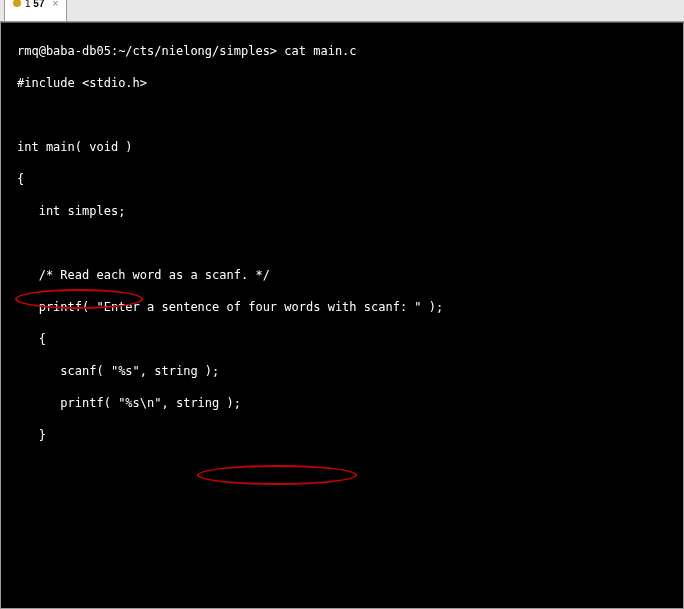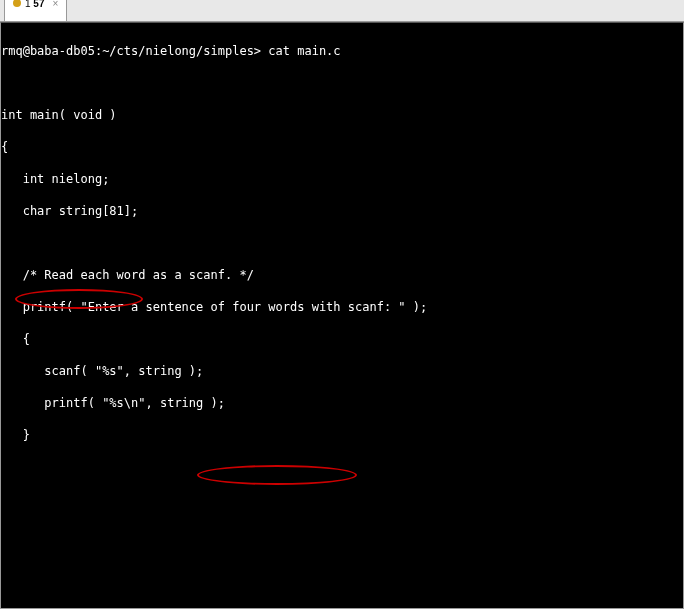--- a/index.html
+++ b/index.html
@@ -42,21 +42,21 @@
     font-family: sans-serif;
     margin-left: 4px;
     cursor: pointer;
   }
   .tab-label b { font-weight: bold; }
   .terminal {
     background: #000;
     color: #fff;
     width: 684px;
     height: 587px;
-    padding: 4px 0;
+    padding: 4px 16px;
     white-space: pre;
     line-height: 16px;
     position: relative;
     border: 1px solid #999;
     border-top: 1px solid #555;
     overflow: hidden;
   }
   .line { display: block; min-height: 16px; }
   .annot {
     position: absolute;
@@ -73,25 +73,25 @@
 <div class="tab-bar">
   <div class="tab">
     <span class="dot"></span>
     <span class="tab-label"><span>1</span> <b>57</b></span>
     <span class="close">×</span>
   </div>
 </div>
 
 <div class="terminal">
 <span class="line">rmq@baba-db05:~/cts/nielong/simples&gt; cat main.c</span>
+<span class="line">#include &lt;stdio.h&gt;</span>
 <span class="line"></span>
 <span class="line">int main( void )</span>
 <span class="line">{</span>
-<span class="line">   int nielong;</span>
-<span class="line">   char string[81];</span>
+<span class="line">   int simples;</span>
 <span class="line"></span>
 <span class="line">   /* Read each word as a scanf. */</span>
 <span class="line">   printf( "Enter a sentence of four words with scanf: " );</span>
 <span class="line">   {</span>
 <span class="line">      scanf( "%s", string );</span>
 <span class="line">      printf( "%s\n", string );</span>
 <span class="line">   }</span>
 <span class="line"></span>
 
 

